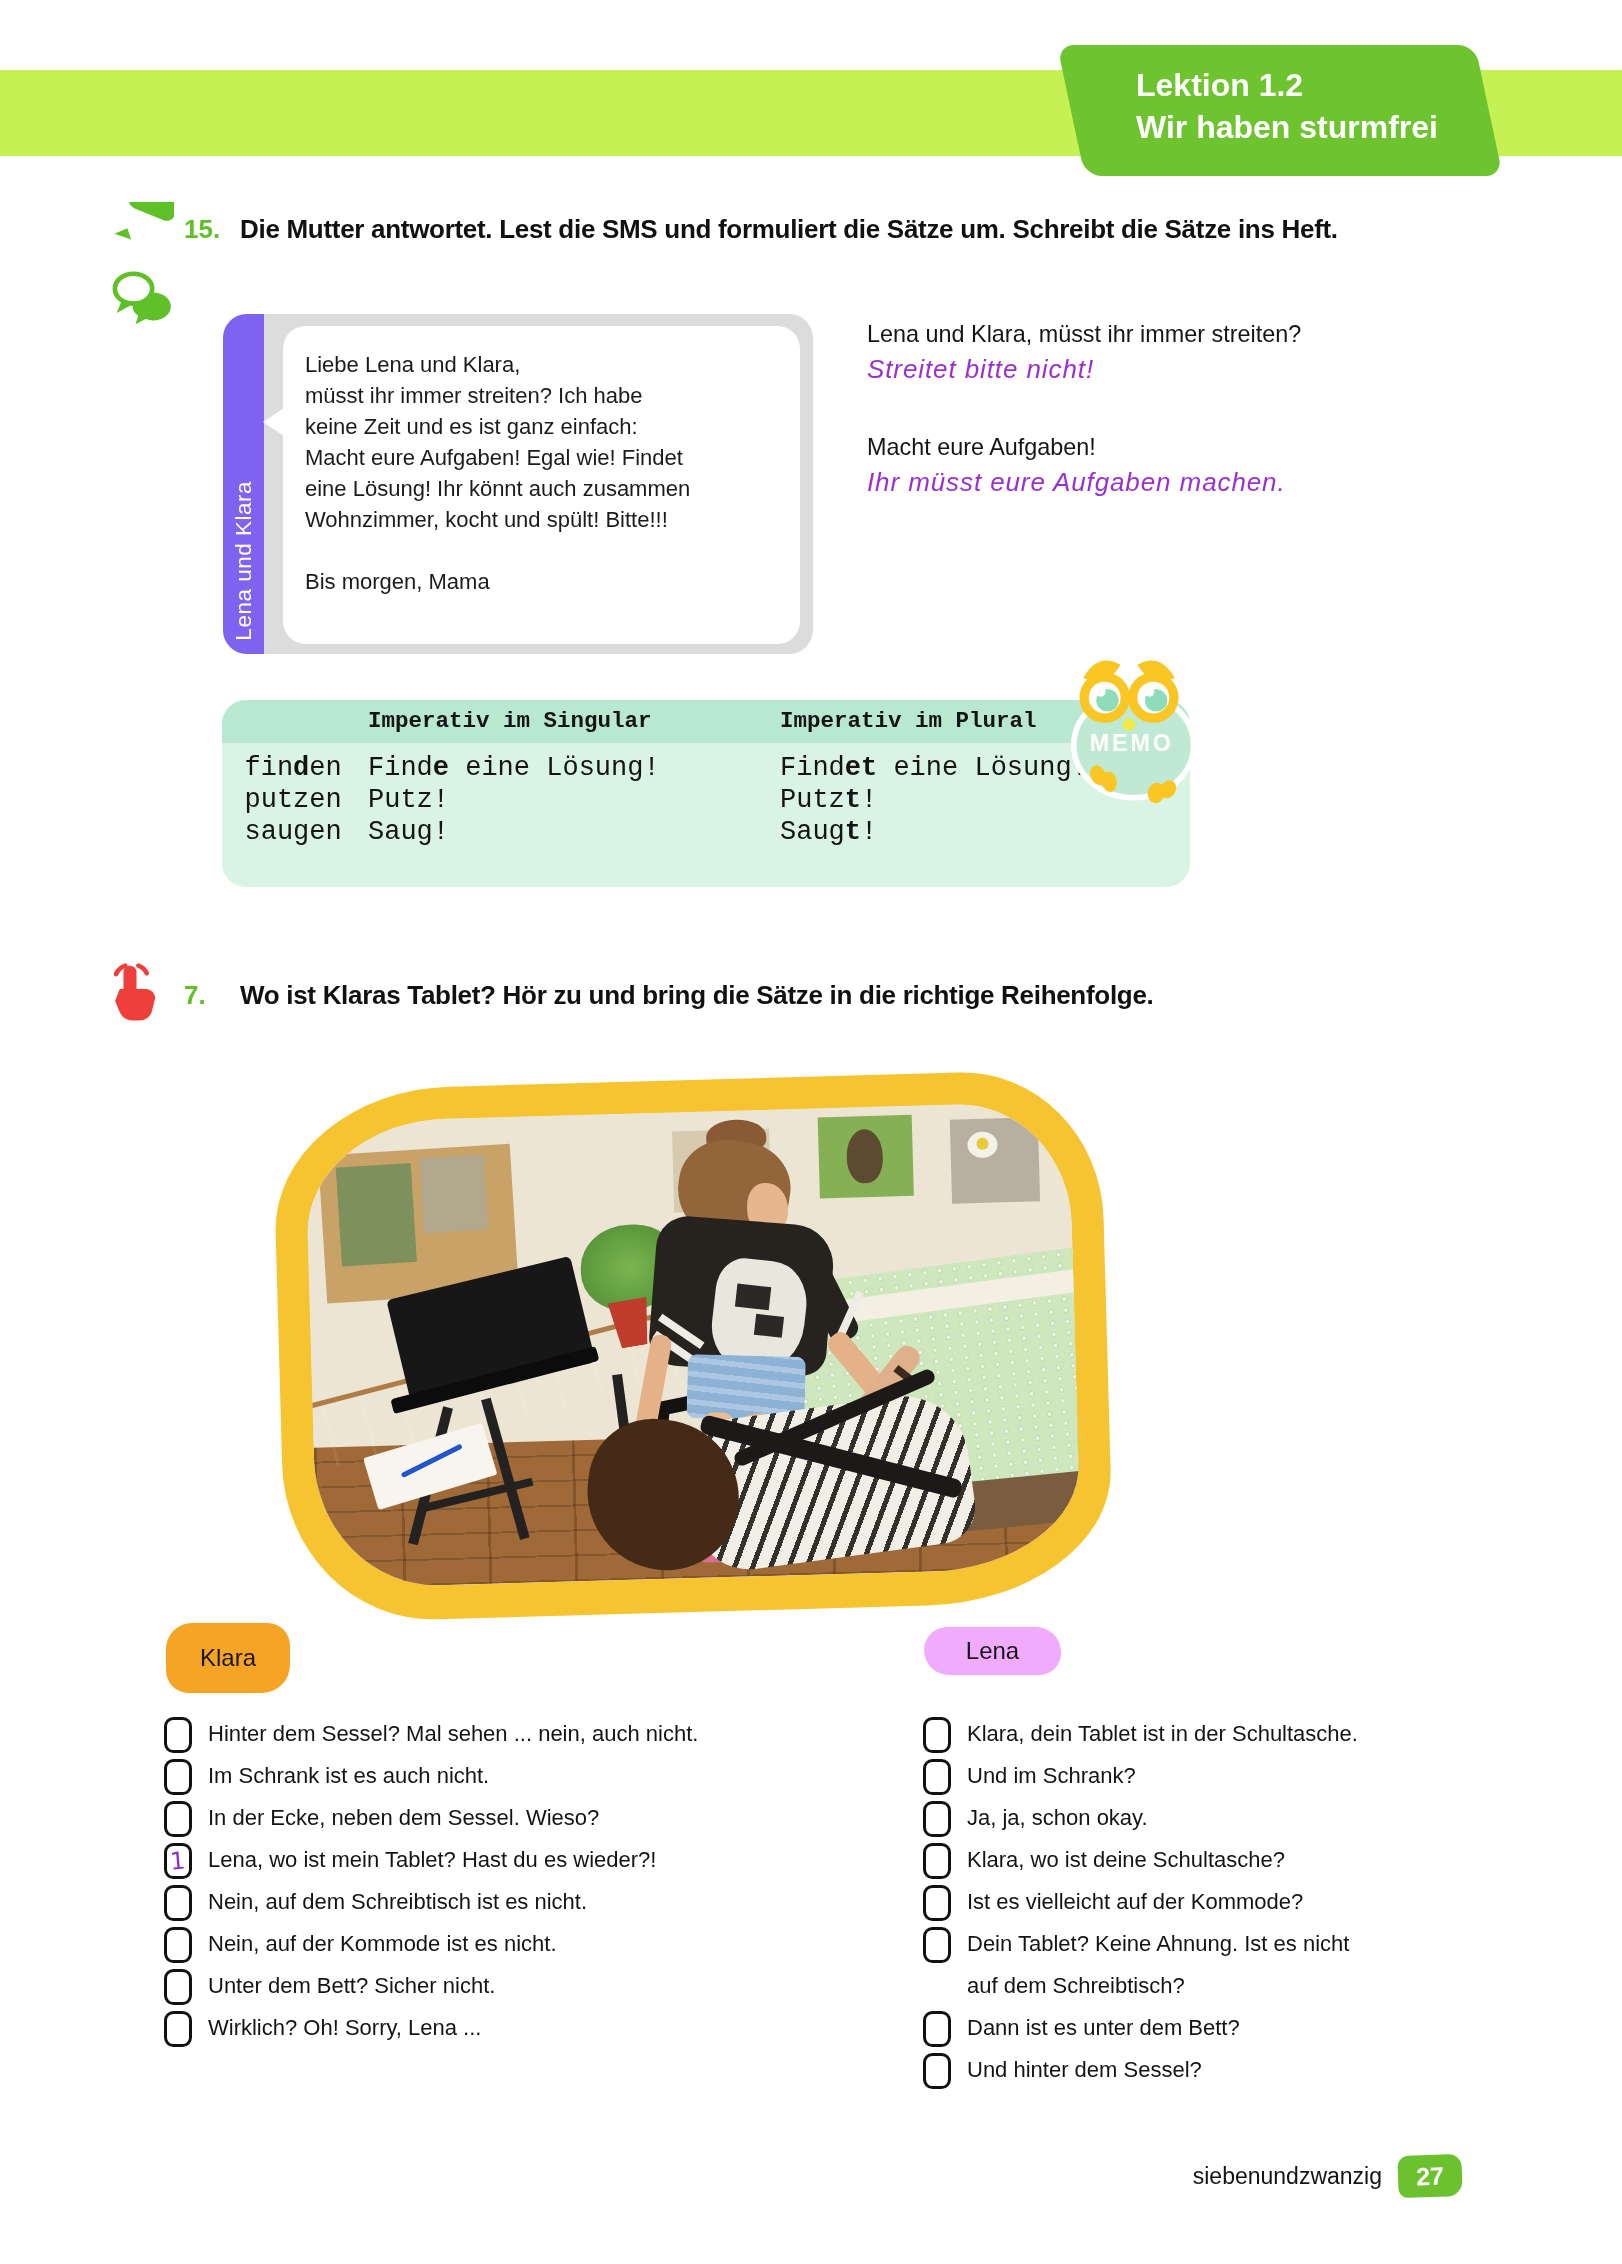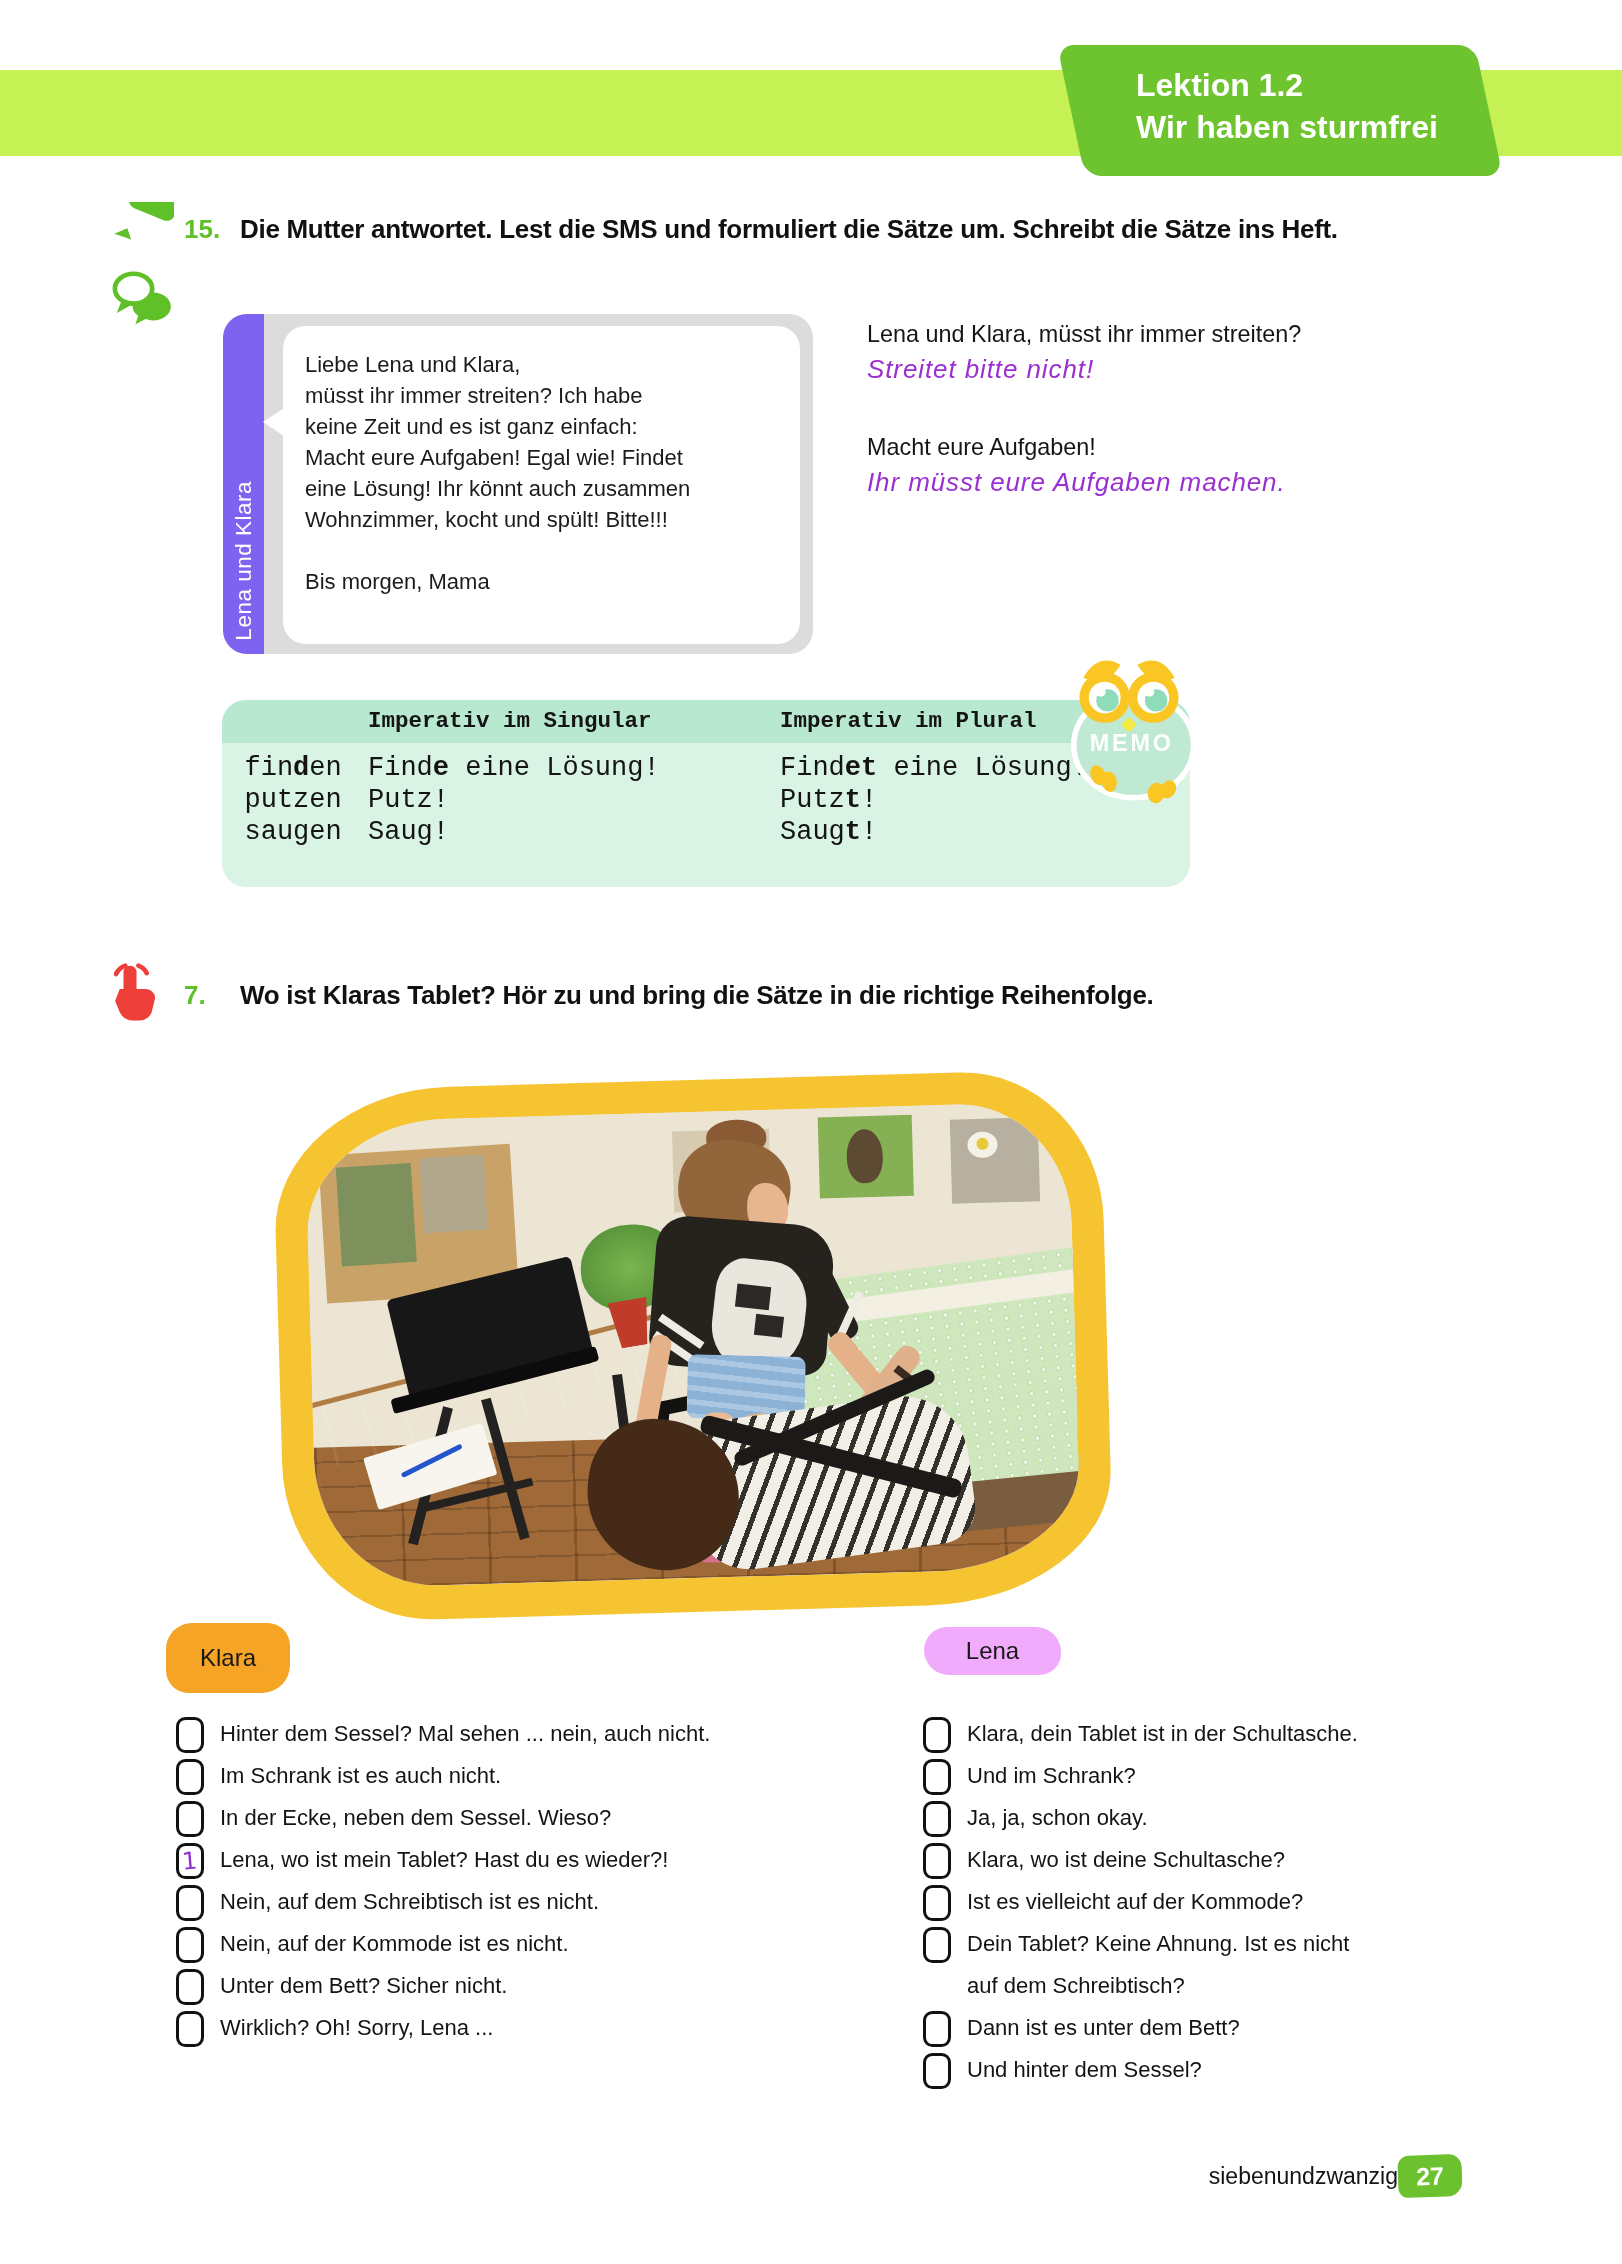--- a/index.html
+++ b/index.html
@@ -55,21 +55,21 @@
   .slist { width:656px; }
   .lrow { display:flex; align-items:flex-start; }
   .cbox { flex:none; width:28px; height:36px; border:3.3px solid #111; border-radius:9.4px;
     background:#fff; margin-top:3.7px; display:flex; align-items:center; justify-content:center; }
   .ord { font-family:"DejaVu Sans", sans-serif; color:#8f2fd0; font-size:24px;
     transform:rotate(-5deg); line-height:1; }
   .ltext { font-size:22px; line-height:42px; margin-left:16px; white-space:nowrap; }
 
   
   .footer { left:937px; top:2155px; width:525px; display:flex; justify-content:flex-end;
-    align-items:center; gap:0; }
+    align-items:center; gap:16px; }
   .page-word { font-size:23px; color:#141414; }
   .page-badge { width:64px; height:42px; background:#6cc22e; color:#fff; font-weight:bold;
     font-size:25px; display:flex; align-items:center; justify-content:center;
     border-radius:11.2px 13px 15px 9.4px; transform:rotate(-2deg); }
 
   
   .photo-frame { left:279px; top:1080px; width:828px; height:532px; background:#f7c431;
     border-radius:178px 141px 187px 150px / 141px 150px 131px 159px; transform:rotate(-1.6deg); }
   .photo { position:absolute; left:32px; top:32px; right:32px; bottom:34px; background:#ece5d4;
     border-radius:141px 112px 150px 122px / 112px 122px 103px 131px; overflow:hidden; }
@@ -264,21 +264,21 @@
       <div class="abs" style="left:111px;top:58px;width:268px;height:19px;background:#1c1a18;border-radius:7.5px;transform:rotate(16deg);"></div>
       <div class="abs" style="left:141px;top:20.6px;width:217px;height:15px;background:#1c1a18;border-radius:7.5px;transform:rotate(-22deg);"></div>
       <div class="abs" style="left:0;top:26px;width:152px;height:150px;background:#452b17;border-radius:45% 55% 50% 55%;transform:rotate(8deg);"></div>
     </div>
   </div>
 </div>
 
 <div class="abs badge klara-badge">Klara</div>
 <div class="abs badge lena-badge">Lena</div>
 
-<div class="abs slist" style="left:176px; top:1713px;">
+<div class="abs slist" style="left:164px; top:1713px;">
   <div class="lrow">
     <div class="cbox">
         <span class="ord"></span>
       </div>
     <div class="ltext">Hinter dem Sessel? Mal sehen ... nein, auch nicht.</div>
   </div>
   <div class="lrow">
     <div class="cbox">
         <span class="ord"></span>
       </div>

